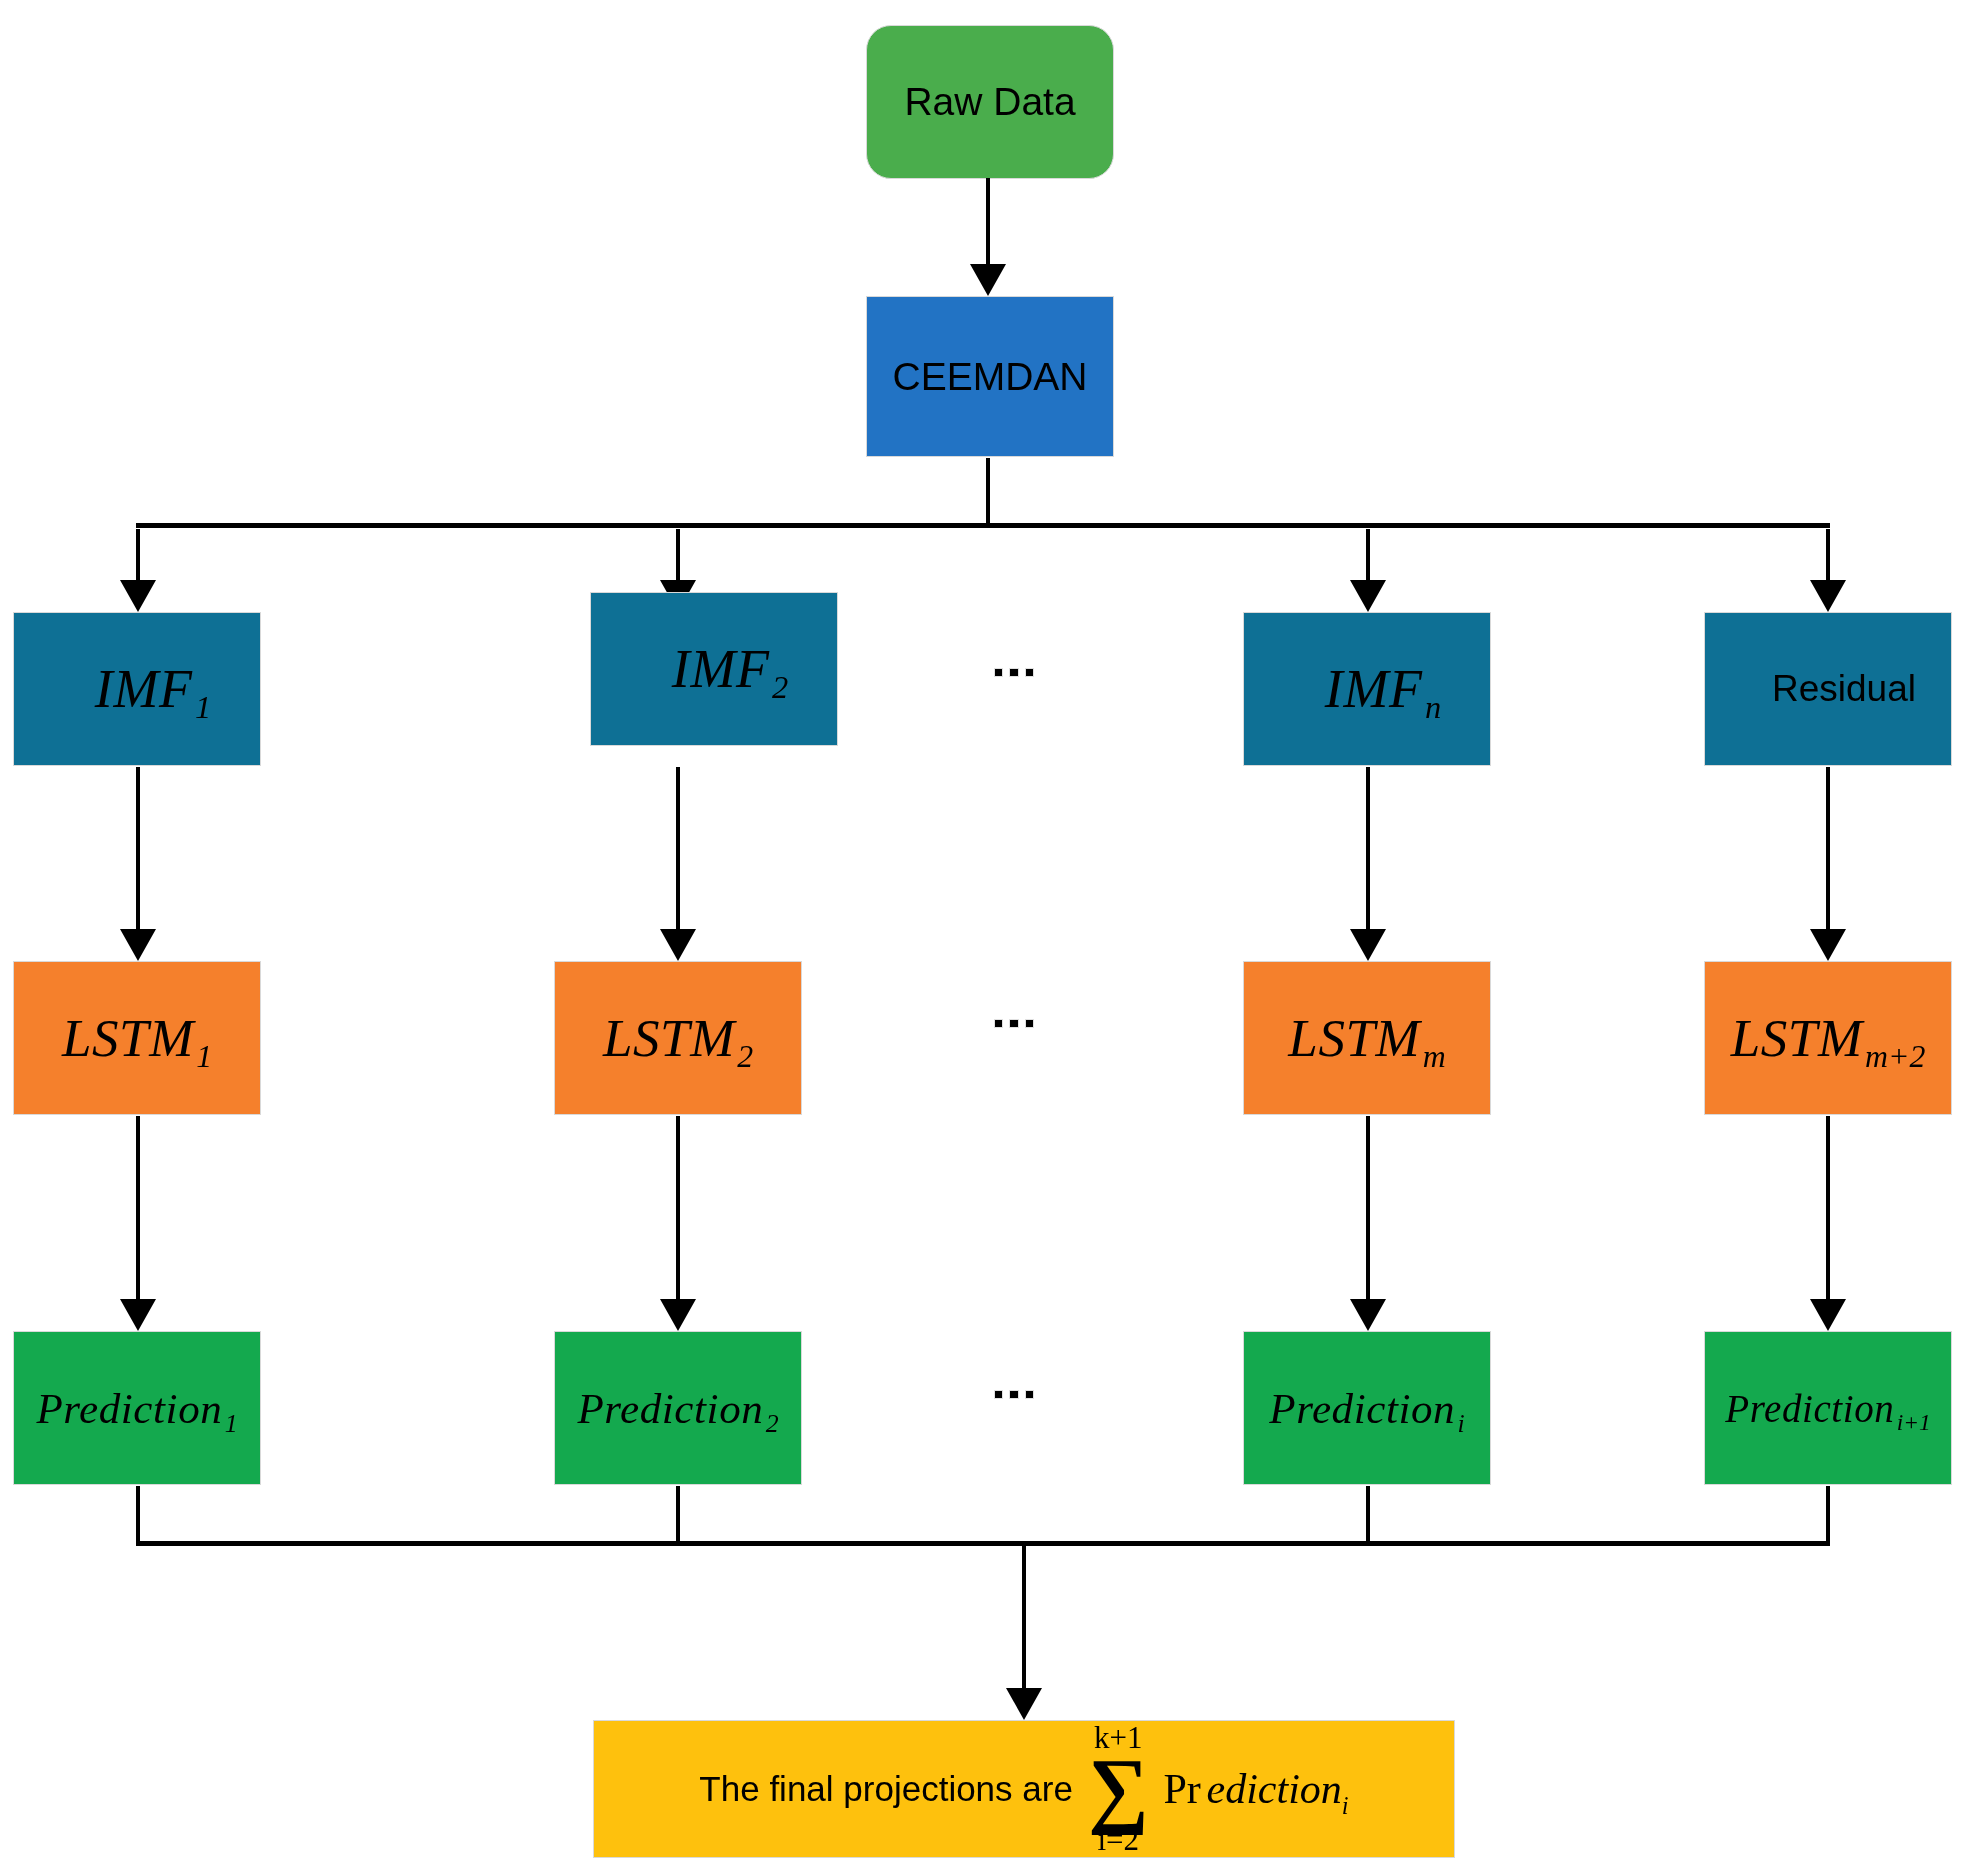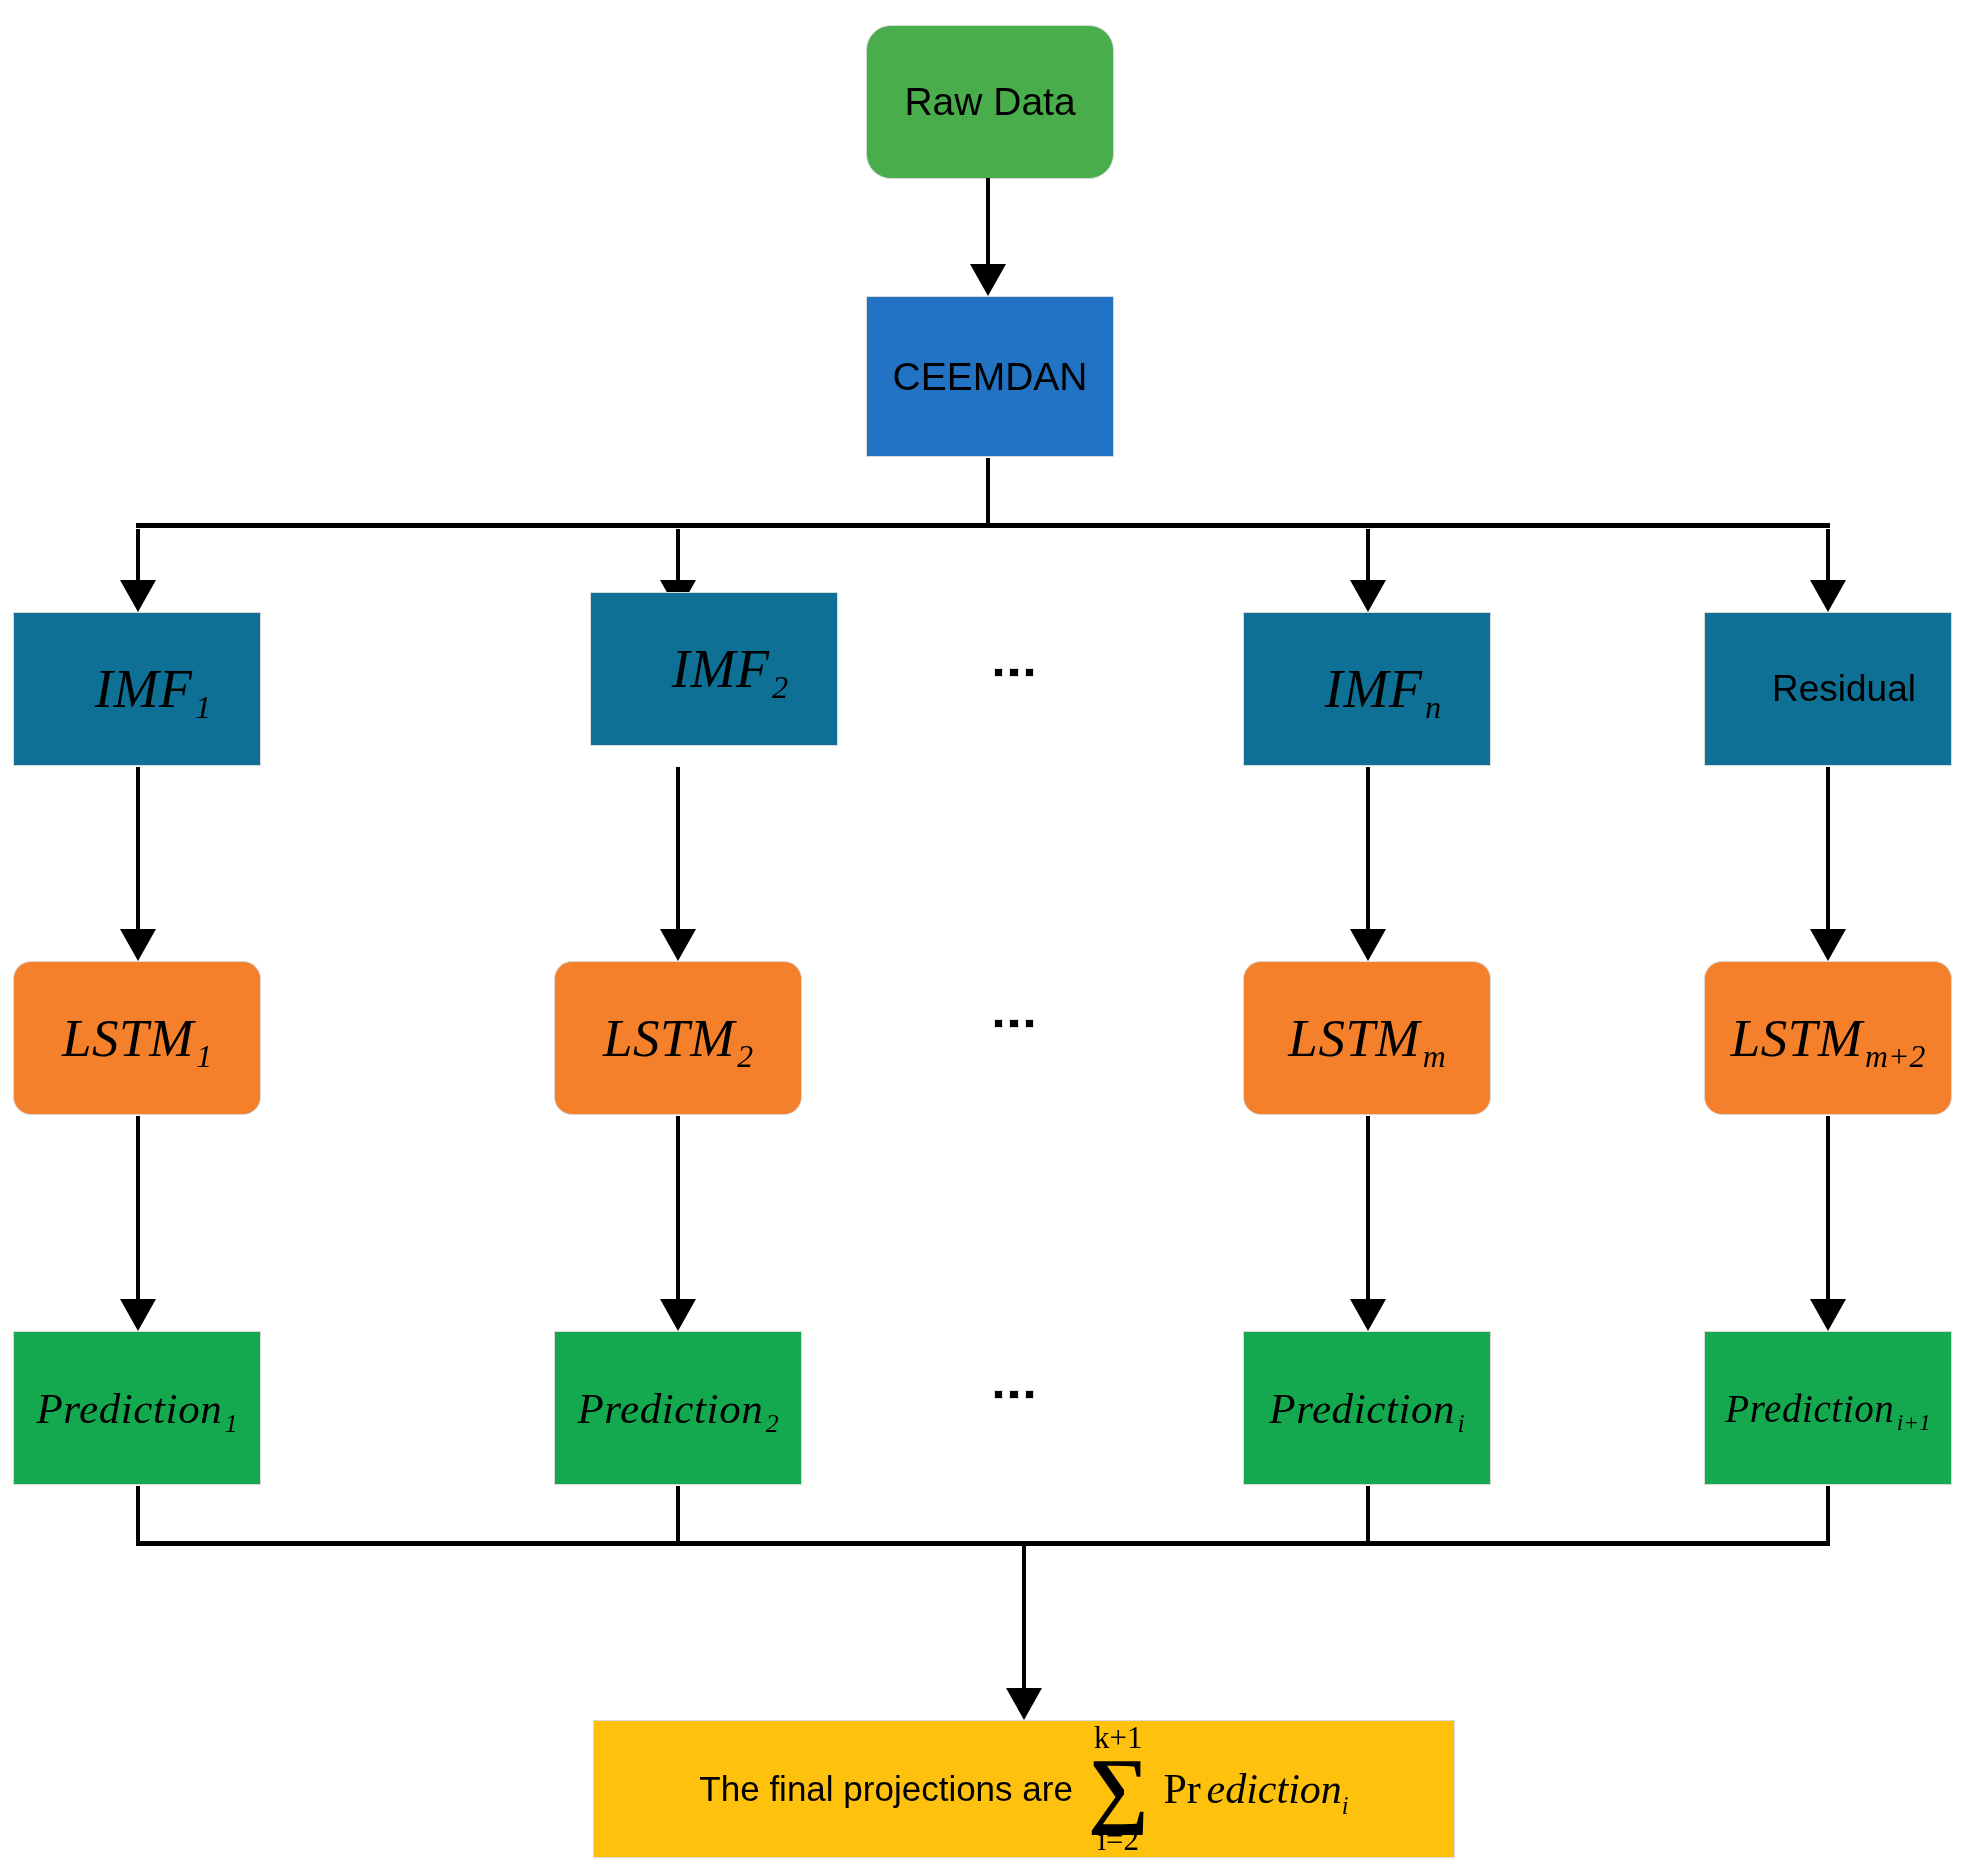--- a/index.html
+++ b/index.html
@@ -17,21 +17,21 @@
   .math .base{letter-spacing:0.6px;}
   .math sub{font-size:0.6em;font-style:italic;line-height:0;vertical-align:-0.35em;margin-left:2.3px;}
   .imf-size{font-size:54px;}
   .lstm-size{font-size:53px;}
   .pred-size{font-size:43px;}
 
   
   .raw{background:var(--c-raw);}
   .ceemdan{background:var(--c-ceemdan);}
   .imf{background:var(--c-imf);padding-left:32px;}
-  .lstm{background:var(--c-lstm);border-radius:18px;}
+  .lstm{background:var(--c-lstm);}
   .pred{background:var(--c-pred);}
   .final{background:var(--c-final);}
 
   
   .vline{position:absolute;width:4px;background:var(--c-line);}
   .hline{position:absolute;height:5.1px;background:var(--c-line);}
   .ahead{position:absolute;width:0;height:0;
          border-left:18px solid transparent;border-right:18px solid transparent;
          border-top:32px solid var(--c-line);}
 

